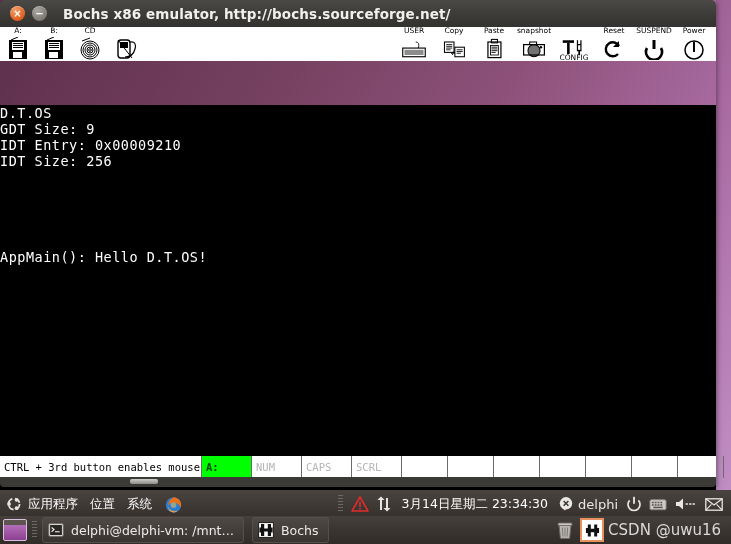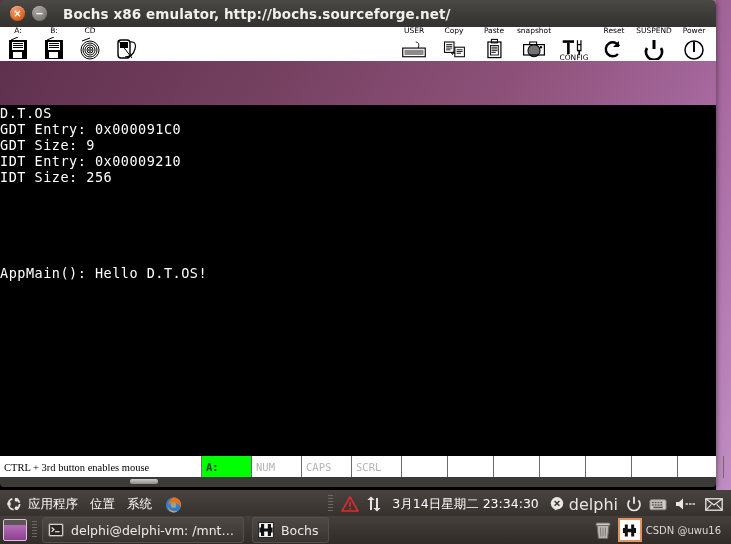--- a/index.html
+++ b/index.html
@@ -47,42 +47,42 @@
   #vga{position:absolute;left:0;top:61px;width:716px;height:394px;background:#000;
     font-family:"DejaVu Sans Mono","Liberation Mono",monospace;
     color:#ffffff;font-size:13.5px;line-height:16px;overflow:hidden;margin-top:44px;}
   #vga .line{white-space:pre;height:16px;padding-left:0px;letter-spacing:.5px;}
 
   
   #statusbar{position:absolute;left:0;top:455px;width:716px;height:22px;background:#fff;
     border-top:1px solid #000;display:flex;align-items:stretch;
     font-family:"DejaVu Sans Mono","Liberation Mono",monospace;font-size:10.5px;}
   #sb-msg{flex:0 0 197px;display:flex;align-items:center;padding-left:4px;color:#000;
-    white-space:nowrap;border-right:1px solid #6b6b6b;font-family:Liberation Serif, serif;}
+    white-space:nowrap;border-right:1px solid #6b6b6b;}
   .sb-cell{flex:0 0 45px;display:flex;align-items:center;padding-left:4px;
     border-right:1px solid #6b6b6b;color:#b4b4b4;}
   .sb-cell.on{background:#00ff00;color:#004400;font-weight:bold;}
   .sb-blank{flex:0 0 45px;border-right:1px solid #6b6b6b;}
   .sb-tail{flex:1 1 auto;}
   #window-bottom{position:absolute;left:0;top:477px;width:716px;height:10px;
     background:#3b3a36;border-bottom-left-radius:4px;border-bottom-right-radius:4px;}
   #resize-grip{position:absolute;left:130px;top:479px;width:28px;height:5px;
     background:linear-gradient(to bottom,#cfcdc9,#8e8c88);border-radius:2px;}
 
   
   #panel{position:absolute;left:0;top:490px;width:731px;height:28px;
     background:linear-gradient(to bottom,#4a4440 0%,#403a37 50%,#36302d 100%);
     display:flex;align-items:center;color:#ffffff;font-size:12.5px;}
   #panel .pitem{display:flex;align-items:center;height:26px;padding:0 6px;white-space:nowrap;}
   #ubuntu-logo{width:16px;height:16px;margin-left:6px;}
   .menu-label{font-size:12.5px;color:#fdfdfd;}
   #panel-spacer{flex:1 1 auto;}
   .tray-icon{width:18px;height:18px;margin:0 3px;display:flex;align-items:center;justify-content:center;}
   #clock{font-size:12.5px;color:#ffffff;padding:0 6px;white-space:nowrap;}
-  #username{font-size:16px;color:#e8e6e4;padding-right:4px;}
+  #username{font-size:13px;color:#e8e6e4;padding-right:4px;}
 
   
   #taskbar{position:absolute;left:0;top:516px;width:731px;height:28px;
     background:linear-gradient(to bottom,#46403c 0%,#3b3531 50%,#322c29 100%);
     display:flex;align-items:center;}
   #show-desktop{width:22px;height:20px;margin-left:3px;border-radius:2px;
     background:linear-gradient(to bottom,#c07ec8,#8d3f8f);border:1px solid #d8c4da;
     position:relative;overflow:hidden;}
   #show-desktop:before{content:"";position:absolute;left:0;top:0;right:0;height:5px;
     background:#5c5550;}
@@ -91,21 +91,21 @@
   .task{display:flex;align-items:center;height:24px;padding:0 9px 0 5px;margin-right:8px;
     color:#eceaea;font-size:12.5px;white-space:nowrap;
     background:linear-gradient(to bottom,#4f4945,#3a3431);
     border:1px solid #55504b;border-radius:3px;max-width:240px;overflow:hidden;}
   .task .ticon{width:16px;height:16px;margin-right:7px;flex:0 0 16px;}
   #taskbar-spacer{flex:1 1 auto;}
   .tray-right{display:flex;align-items:center;padding-right:4px;}
   #trash-icon{width:18px;height:20px;margin-right:6px;}
   #bochs-tray{width:20px;height:20px;background:#fff;border:2px solid #e8915f;
     display:flex;align-items:center;justify-content:center;margin-right:4px;}
-  #watermark{color:#d9d9d9;font-size:10px;padding-right:6px;white-space:nowrap;}
+  #watermark{color:#d9d9d9;font-size:15px;padding-right:6px;white-space:nowrap;}
 </style>
 </head>
 <body>
 
 <div id="desktop"></div>
 
 <div id="bochs-window">
 
   <div id="titlebar">
     <div class="wbtn" id="btn-close">
@@ -263,21 +263,20 @@
         <svg class="tbglyph" viewBox="0 0 26 23">
           <circle cx="13" cy="13" r="9" fill="none" stroke="#000" stroke-width="1.5"></circle>
           <rect x="12" y="5" width="2" height="10" fill="#000"></rect>
         </svg>
       </div>
     </div>
   </div>
 
   <div id="vga">
     <div class="line">D.T.OS</div>
-    <div class="line">GDT Entry: 0x000091C0</div>
     <div class="line">GDT Size: 9</div>
     <div class="line">IDT Entry: 0x00009210</div>
     <div class="line">IDT Size: 256</div>
     <div class="line"></div>
     <div class="line"></div>
     <div class="line"></div>
     <div class="line"></div>
     <div class="line"></div>
     <div class="line">AppMain(): Hello D.T.OS!</div>
   </div>

